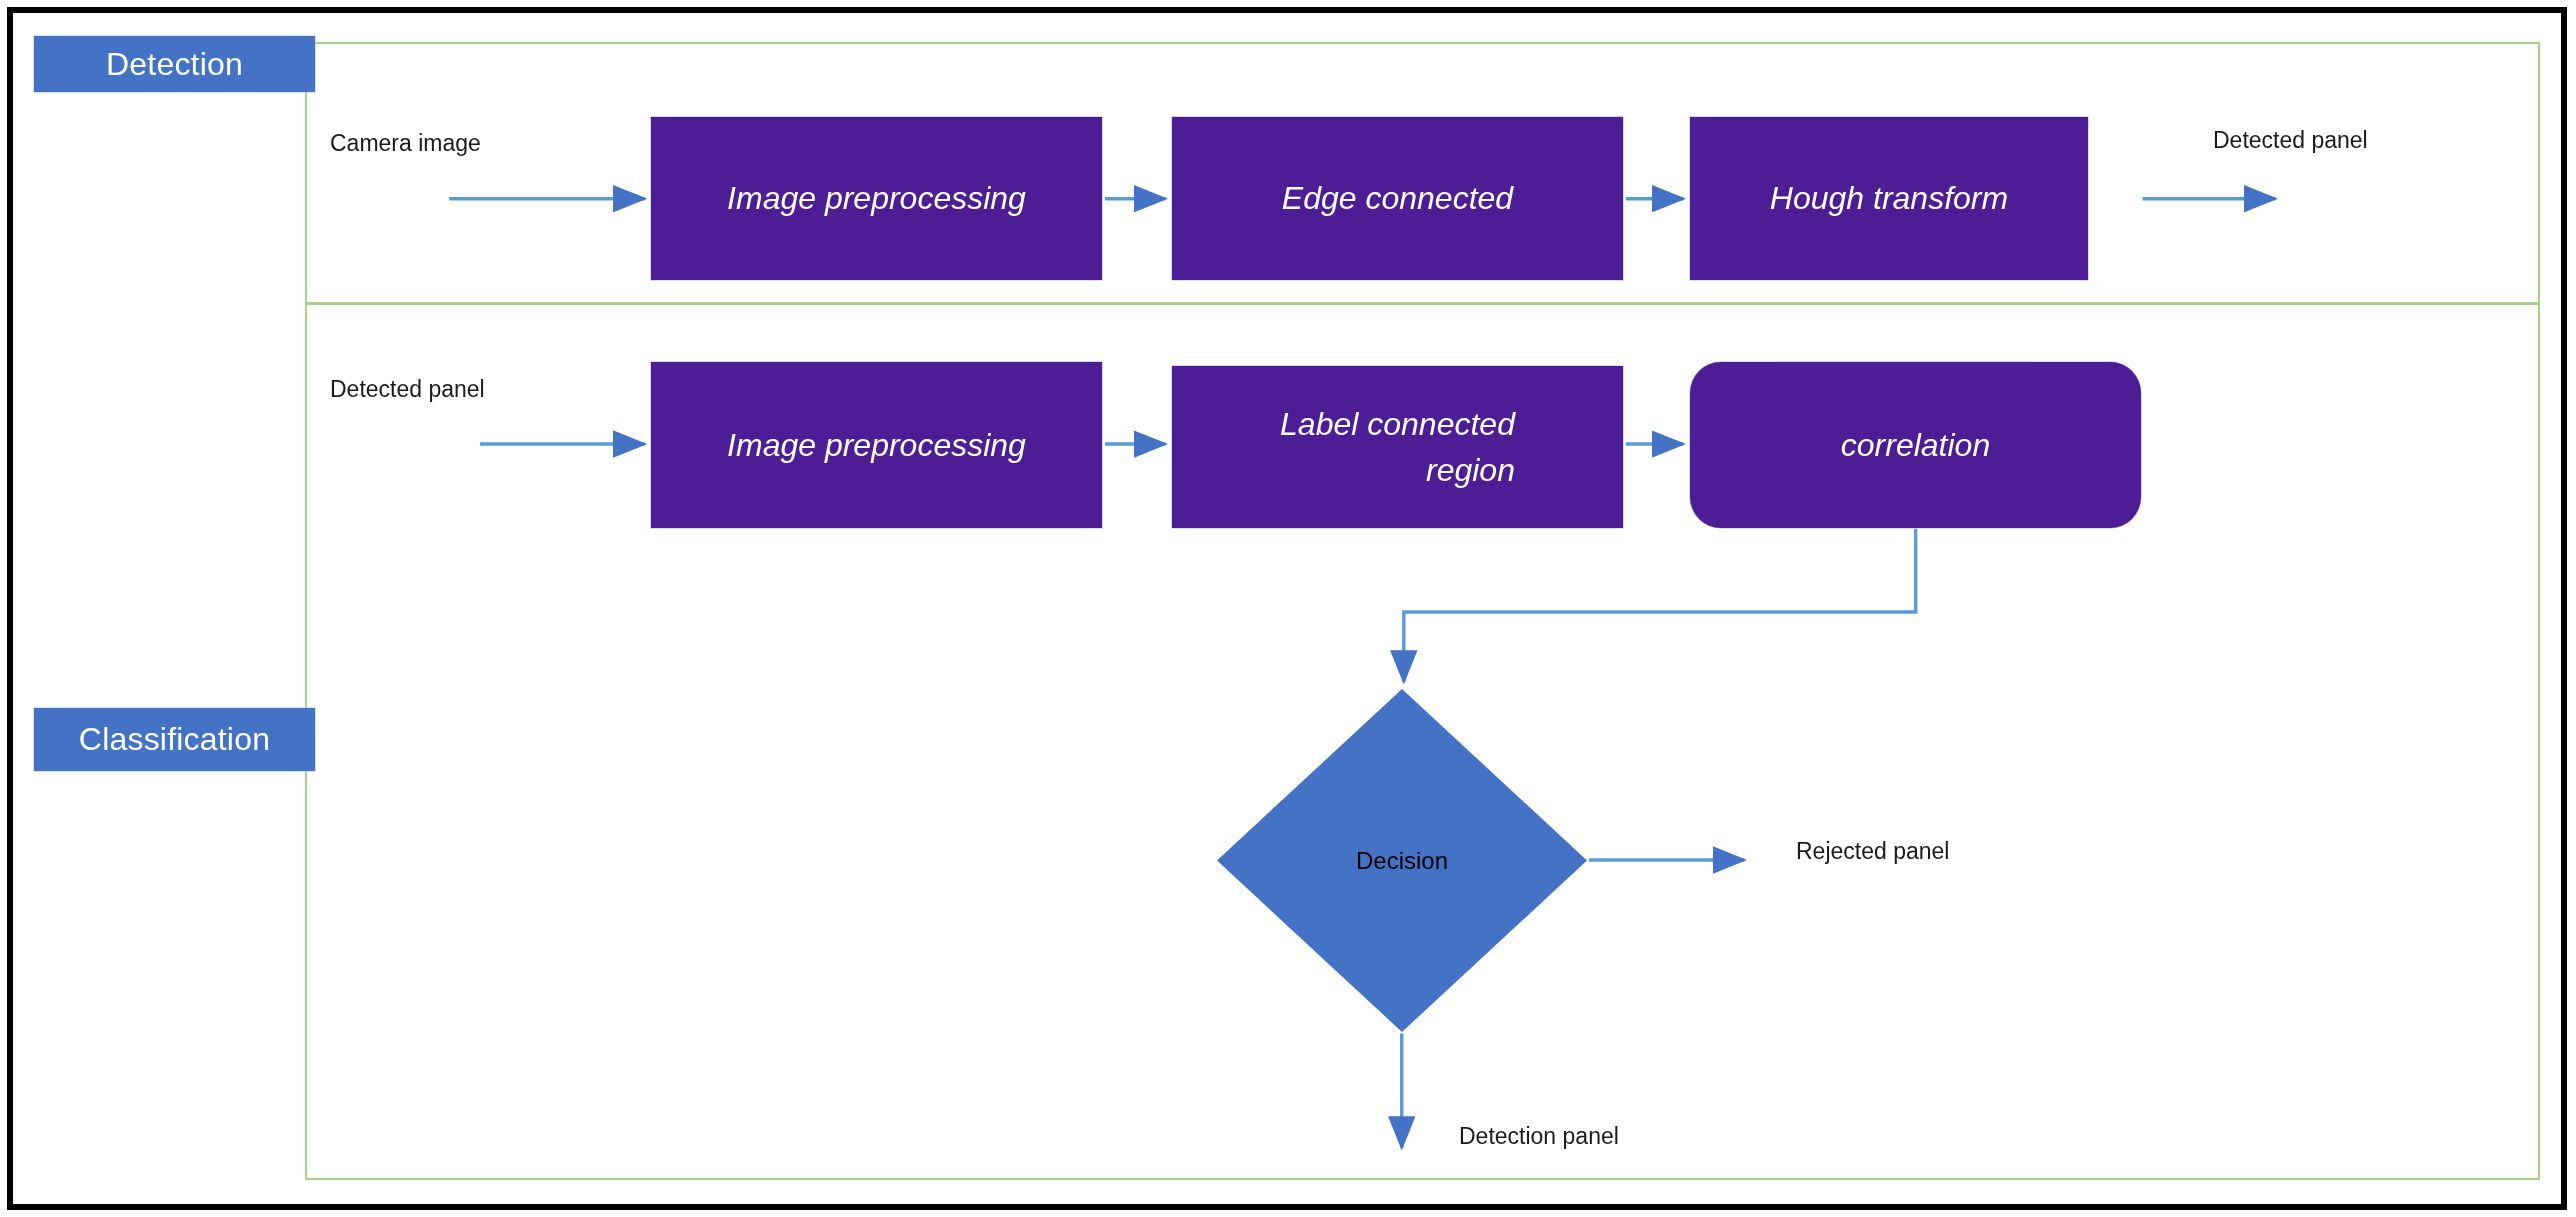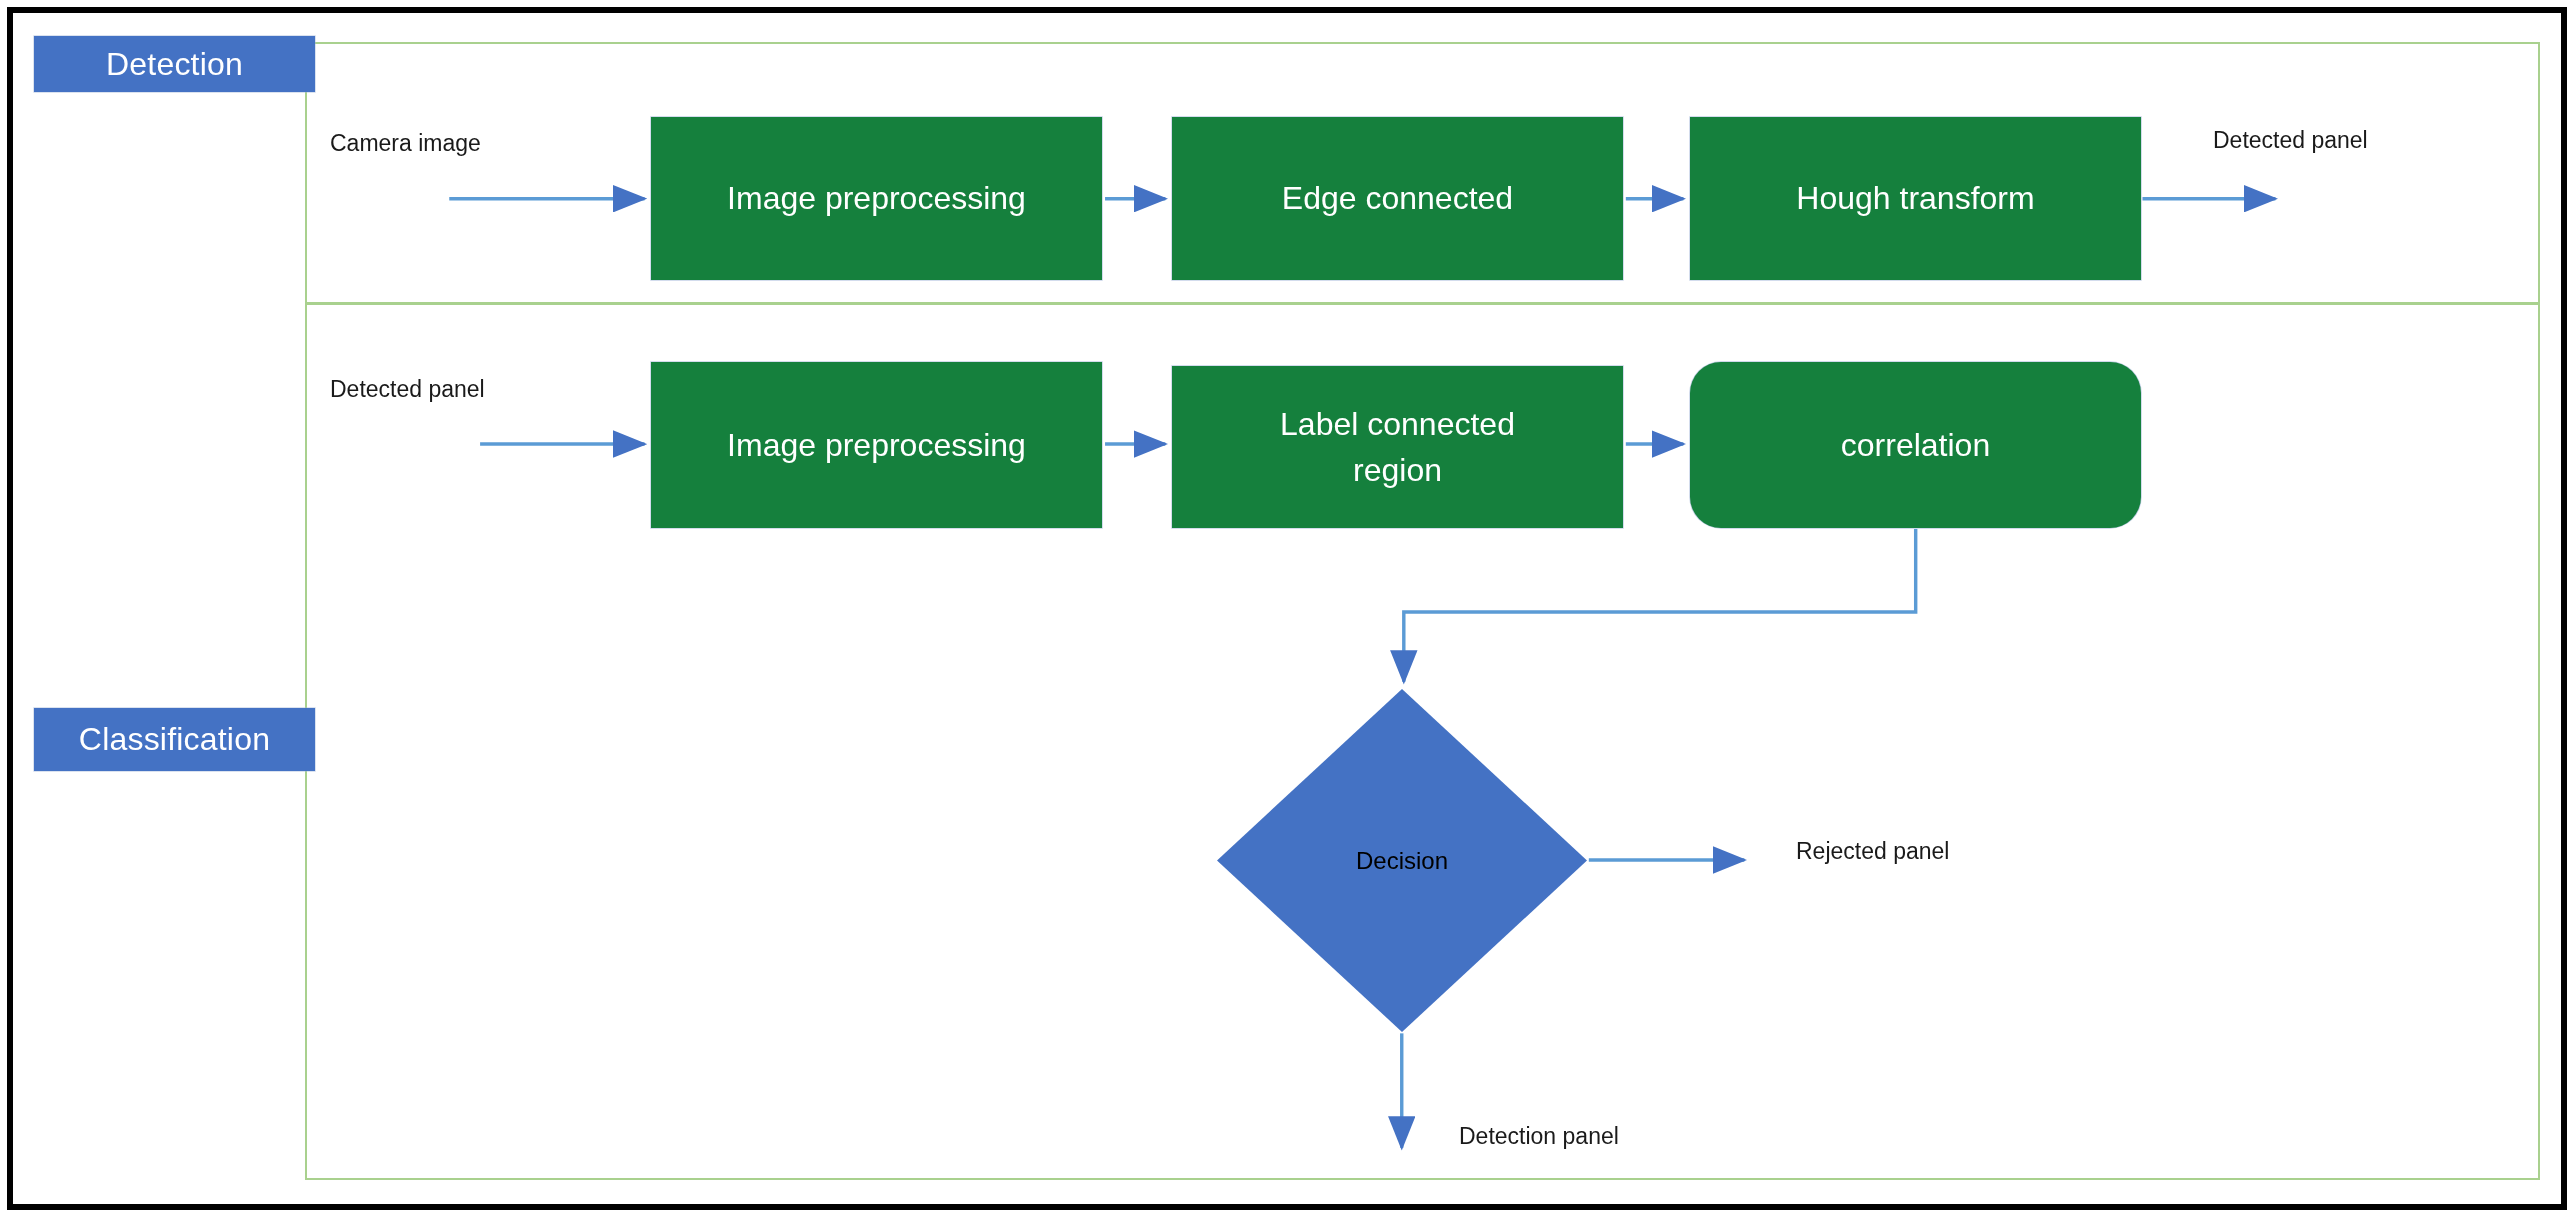--- a/index.html
+++ b/index.html
@@ -67,31 +67,32 @@
   }
   #stage-classification {
     left: 26px;
     top: 708px;
     width: 281px;
     height: 63px;
   }
   
   .proc-box {
     position: absolute;
-    background: #15803d;
+    background: #4c1d95;
     color: #FFFFFF;
     display: flex;
     align-items: center;
     justify-content: center;
-    text-align: center;
+    text-align: right;
     font-size: 32px;
     line-height: 1.45;
     padding: 0 11px;
     box-sizing: border-box;
     box-shadow: 0 0 0 0.7px rgba(150,172,212,0.6);
+    font-style: italic;
   }
   
   .flow-text {
     position: absolute;
     color: #1A1A1A;
     font-size: 23px;
     white-space: nowrap;
   }
   
   .diamond-wrap {
@@ -165,21 +166,21 @@
   </svg>
 
   <div class="stage-label" id="stage-detection">Detection</div>
   <div class="stage-label" id="stage-classification">Classification</div>
 
   <div class="flow-text" style="left:330px; top:130px;">Camera image</div>
   <div class="flow-text" style="left:2213px; top:127px;">Detected panel</div>
 
   <div class="proc-box" style="left:651px; top:117px; width:451px; height:163px;">Image preprocessing</div>
   <div class="proc-box" style="left:1172px; top:117px; width:451px; height:163px;">Edge connected</div>
-  <div class="proc-box" style="left:1690px; top:117px; width:451px; height:163px;">Hough transform</div>
+  <div class="proc-box" style="left:1690px; top:117px; width:398px; height:163px;">Hough transform</div>
 
   <div class="flow-text" style="left:330px; top:376px;">Detected panel</div>
 
   <div class="proc-box" style="left:651px; top:362px; width:451px; height:166px;">Image preprocessing</div>
   <div class="proc-box" style="left:1172px; top:366px; width:451px; height:162px; white-space:pre-line;">Label connected
 region</div>
   <div class="proc-box" style="left:1690px; top:362px; width:451px; height:166px;border-radius:31px;">correlation</div>
 
   <div class="diamond-wrap">
     <div class="diamond-shape"></div>

